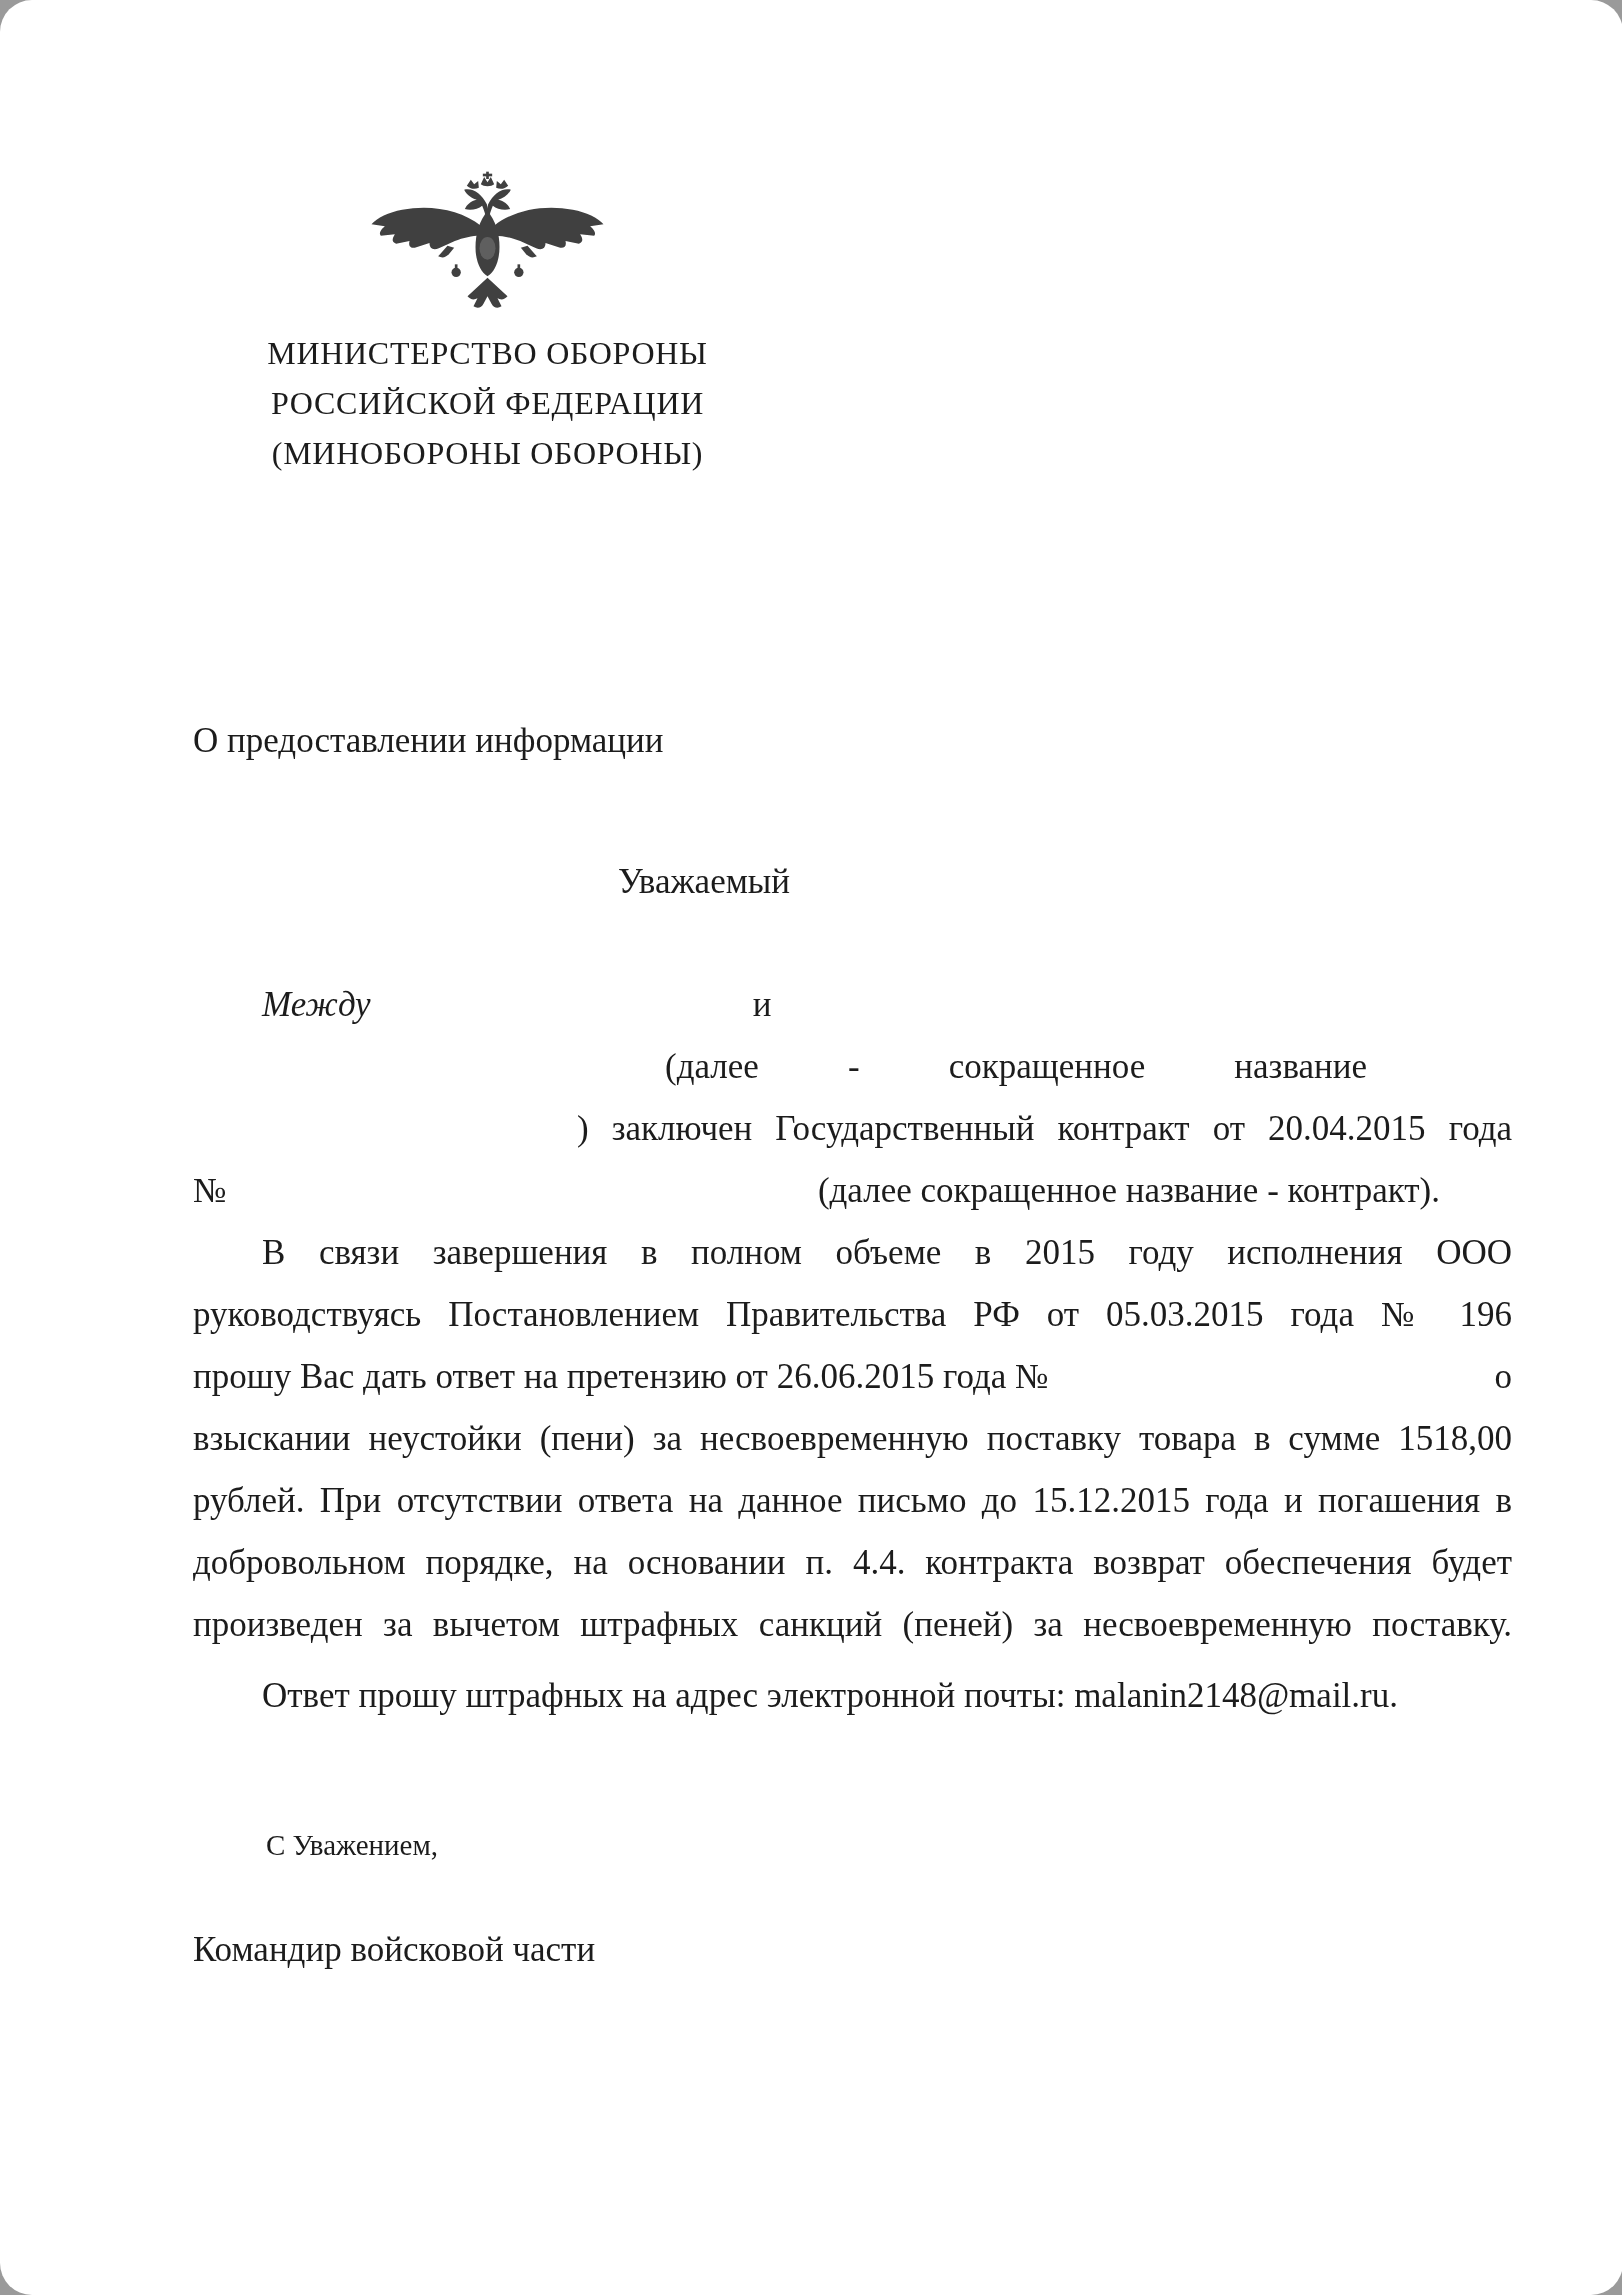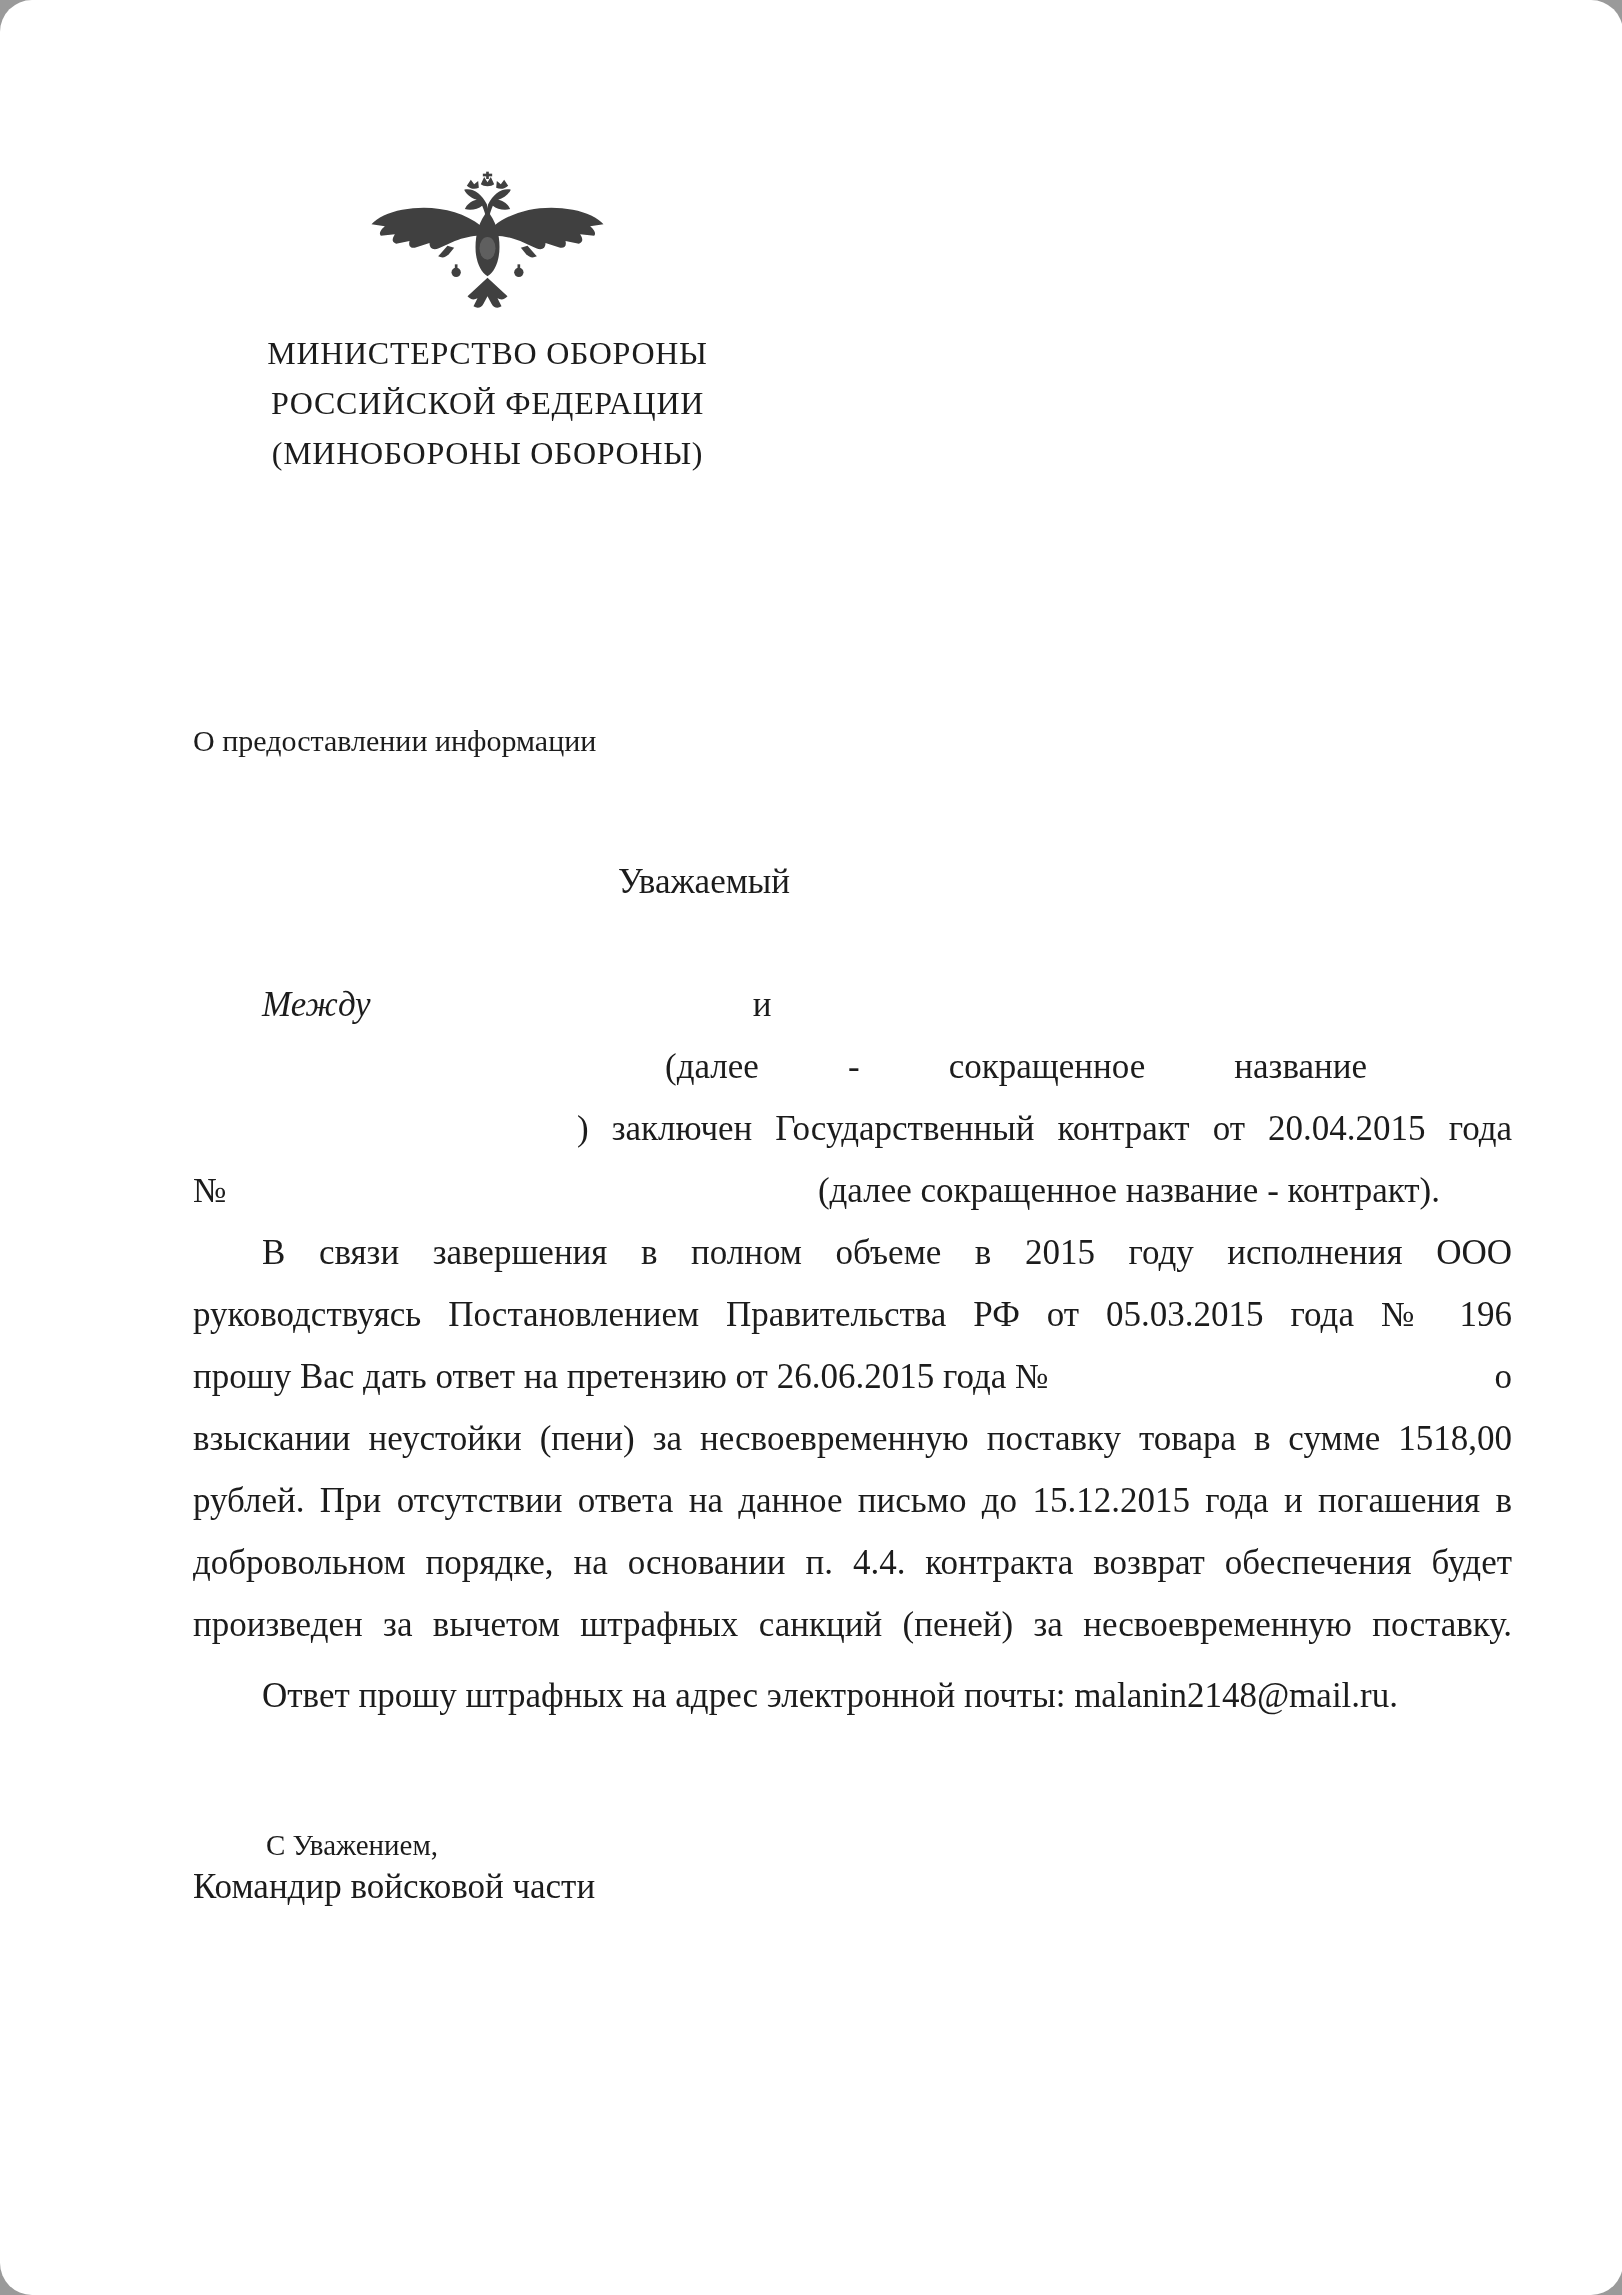--- a/index.html
+++ b/index.html
@@ -8,36 +8,36 @@
     box-sizing:border-box;position:relative;
     padding:171px 111px 0 193px;
     font-family:"Liberation Serif","DejaVu Serif",serif;
     color:#1c1c1c;overflow:hidden;border-radius:32px;
   }
   
   .header-block{margin-left:72px;width:445px;text-align:center;}
   .eagle{display:block;margin:0 auto 17px auto;opacity:.88;}
   .h-line{font-size:32px;line-height:50px;letter-spacing:0.7px;white-space:nowrap;}
   
-  .subject{margin-top:243px;font-size:30px;line-height:39px;}
+  .subject{margin-top:243px;font-size:35px;line-height:39px;}
   .greeting{margin-top:101px;padding-left:425px;font-size:35px;line-height:41px;font-family:Liberation Serif, serif;}
   .body-block{margin-top:72px;font-size:35px;}
   .bline{line-height:62px;height:62px;white-space:nowrap;}
   .just{text-align:justify;text-align-last:justify;white-space:normal;}
   .flexline{display:flex;justify-content:space-between;align-items:baseline;}
   .p1l1-w1{margin-left:69px;font-style:italic;}
   .p1l1-w2{margin-left:382px;}
   .p1l2{margin-left:472px;width:702px;display:flex;justify-content:space-between;}
   .p1l3{padding-left:384px;}
   .p1l4-right{margin-right:72px;}
   .p2-indent{text-indent:69px;}
   .p2l2{padding-left:432px;}
   .p3{margin-top:9.2px;text-indent:69px;}
   .closing{margin-top:98px;padding-left:73px;font-size:29px;line-height:41px;}
-  .signature{font-size:35px;line-height:41px;}
+  .signature{margin-top:63px;font-size:35px;line-height:41px;}
 </style>
 </head>
 <body>
 
 <div class="page">
 
   <div class="header-block">
     <svg class="eagle" viewBox="0 0 360 210" width="241" height="140" xmlns="http://www.w3.org/2000/svg">
       <defs>
         <g id="half" fill="#262626">

